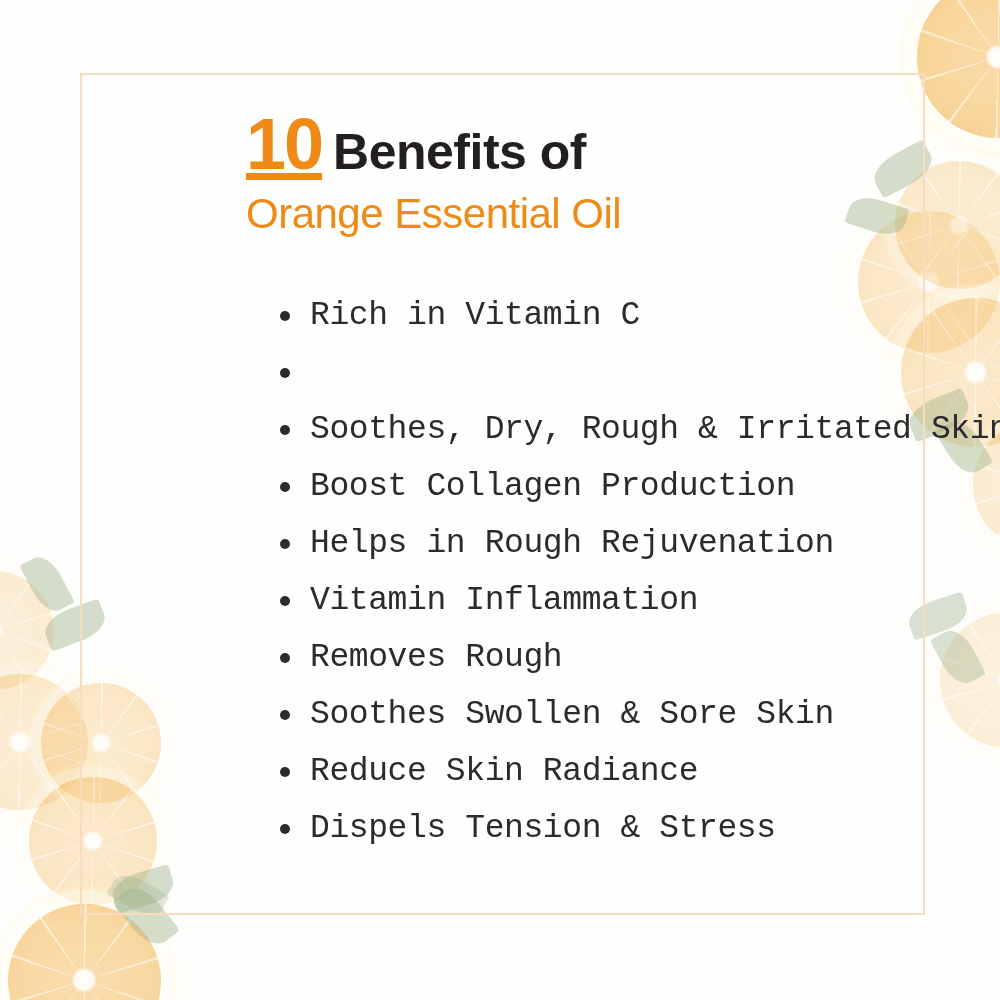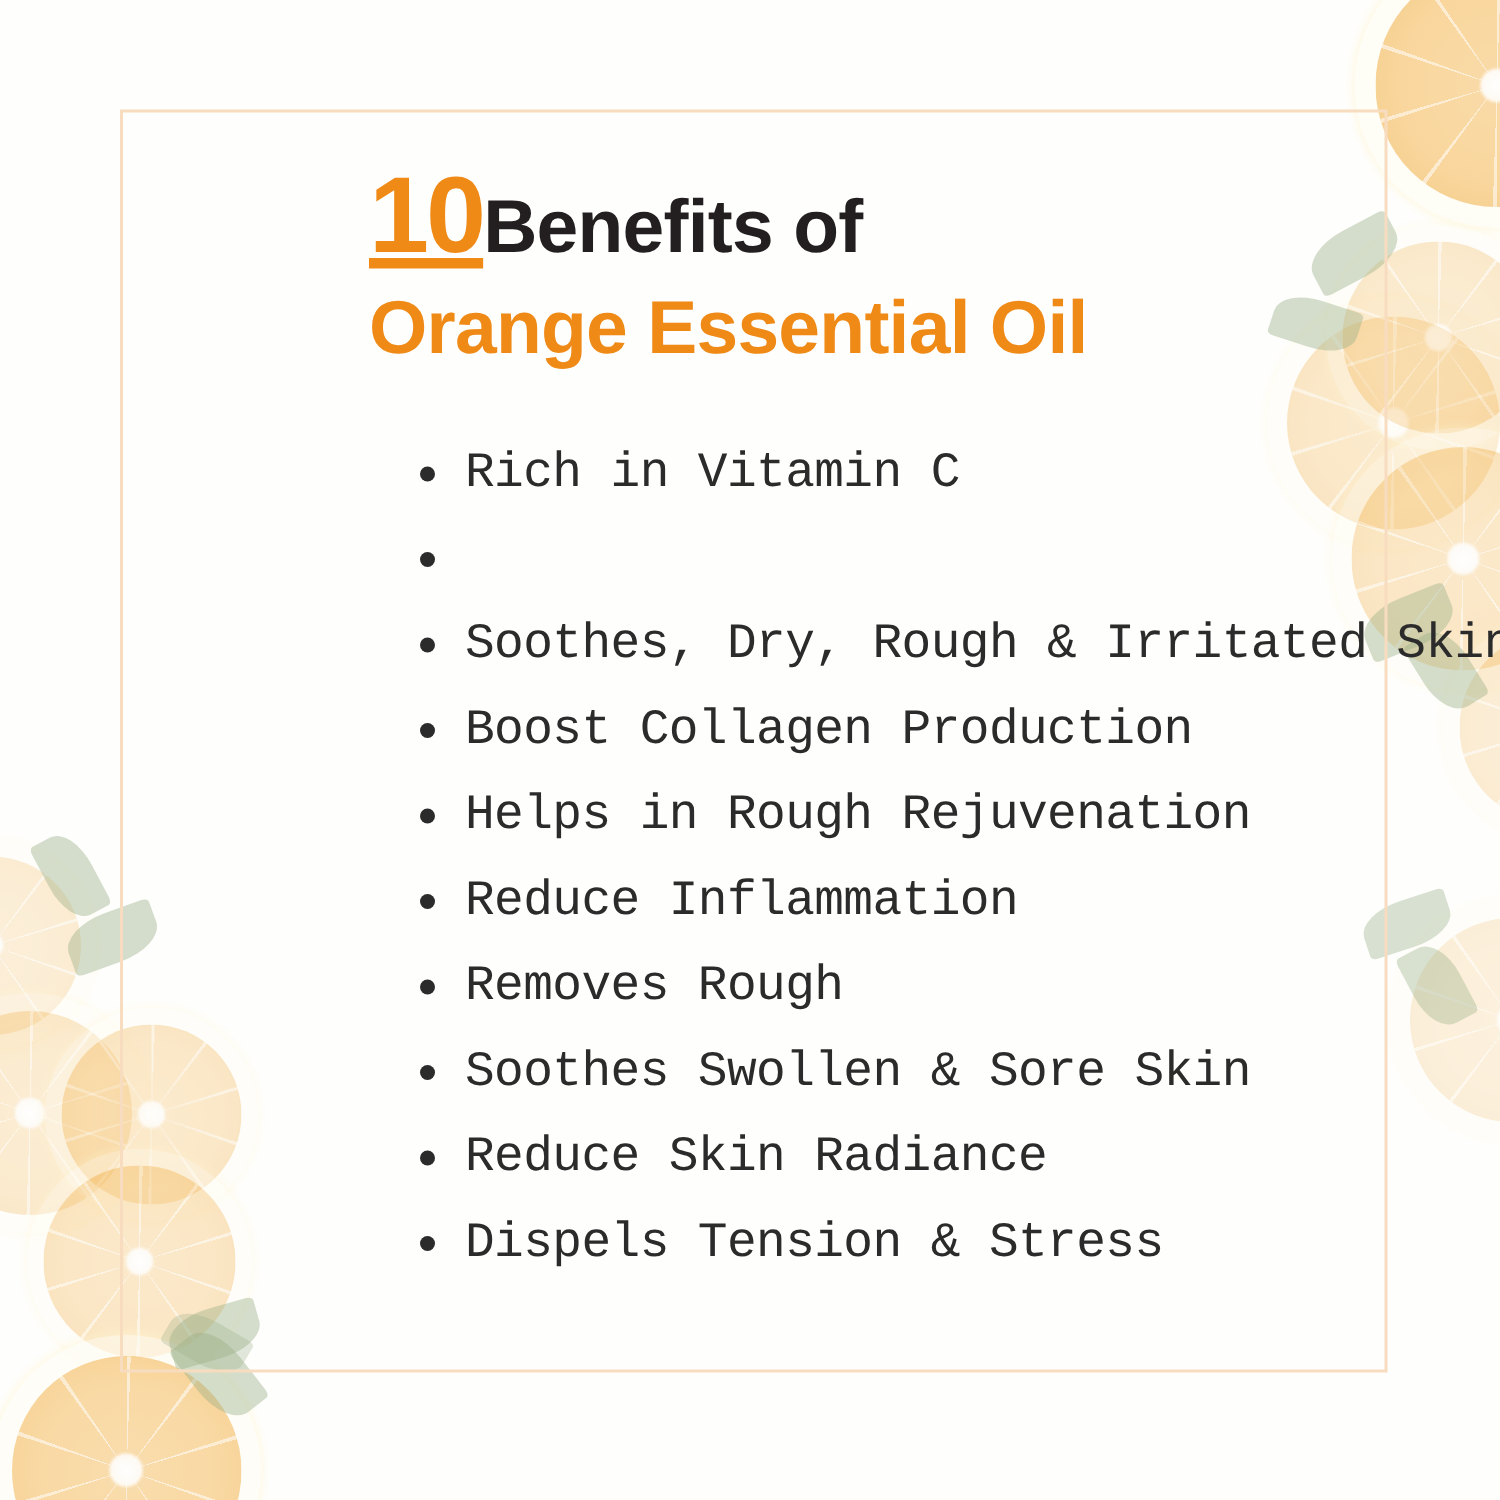--- a/index.html
+++ b/index.html
@@ -108,26 +108,26 @@
     font-weight: 700;
     color: #ef8a17;
     letter-spacing: -2px;
     text-decoration: underline;
   }
   .title-rest {
     font-size: 50px;
     font-weight: 700;
     color: #231f20;
     letter-spacing: -0.5px;
-    margin-left: 0;
+    margin-left: 11px;
   }
   .title-line2 {
     margin-top: 12px;
-    font-size: 50px;
-    font-weight: 700;
+    font-size: 42px;
+    font-weight: 400;
     color: #ef8a17;
     letter-spacing: -0.5px;
     line-height: 1.05;
     white-space: nowrap;
   }
 
   #benefits {
     position: absolute;
     left: 280px;
     top: 297px;
@@ -241,21 +241,21 @@
       </div>
       <div class="title-line2">Orange Essential Oil</div>
     </div>
 
     <ul id="benefits">
         <li><span class="dot"></span><span>Rich in Vitamin C</span></li>
         <li><span class="dot"></span></li>
         <li><span class="dot"></span><span>Soothes, Dry, Rough &amp; Irritated Skin</span></li>
         <li><span class="dot"></span><span>Boost Collagen Production</span></li>
         <li><span class="dot"></span><span>Helps in Rough Rejuvenation</span></li>
-        <li><span class="dot"></span><span>Reduce Inflammation</span></li>
+        <li><span class="dot"></span><span>Vitamin Inflammation</span></li>
         <li><span class="dot"></span><span>Removes Rough</span></li>
         <li><span class="dot"></span><span>Soothes Swollen &amp; Sore Skin</span></li>
         <li><span class="dot"></span><span>Reduce Skin Radiance</span></li>
         <li><span class="dot"></span><span>Dispels Tension &amp; Stress</span></li>
       </ul>
 
   </div>
 </div>
 
 </body></html>

